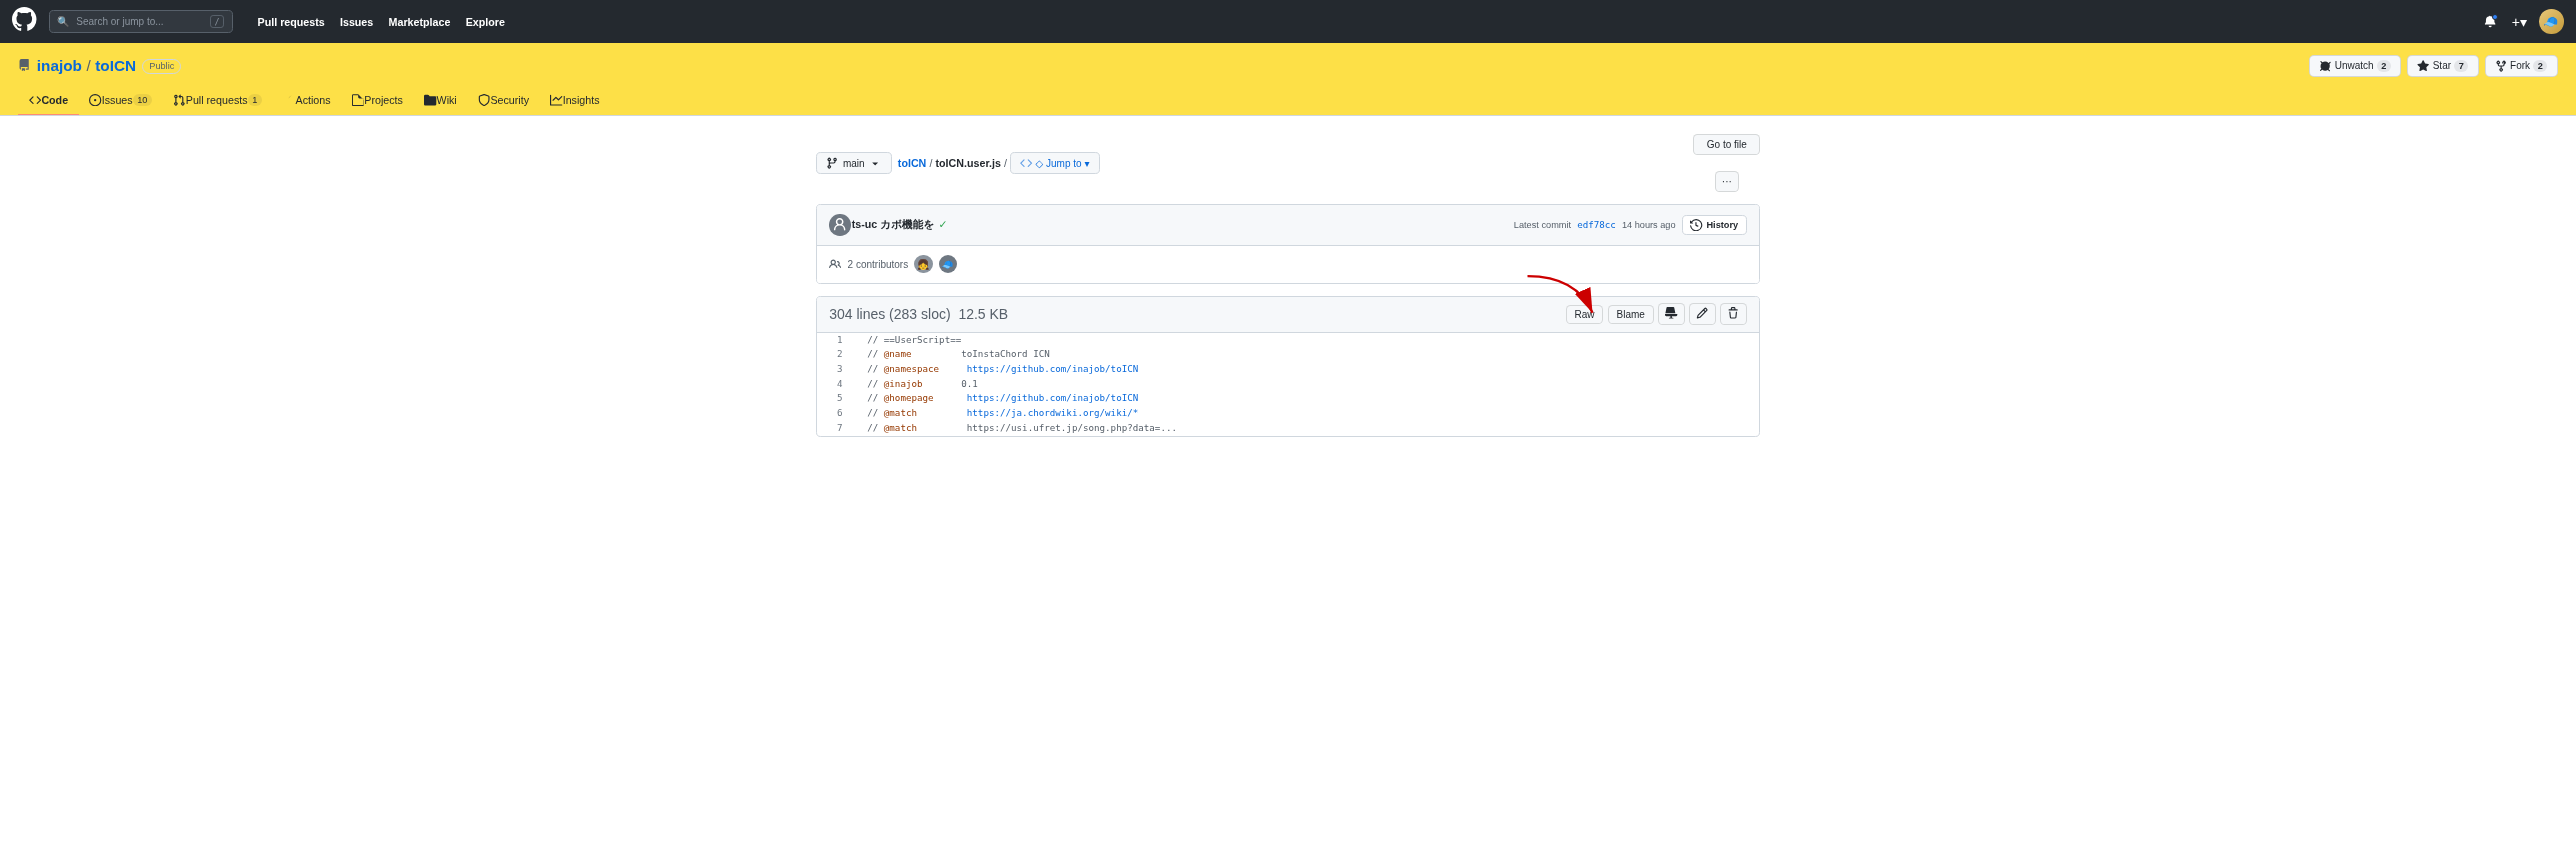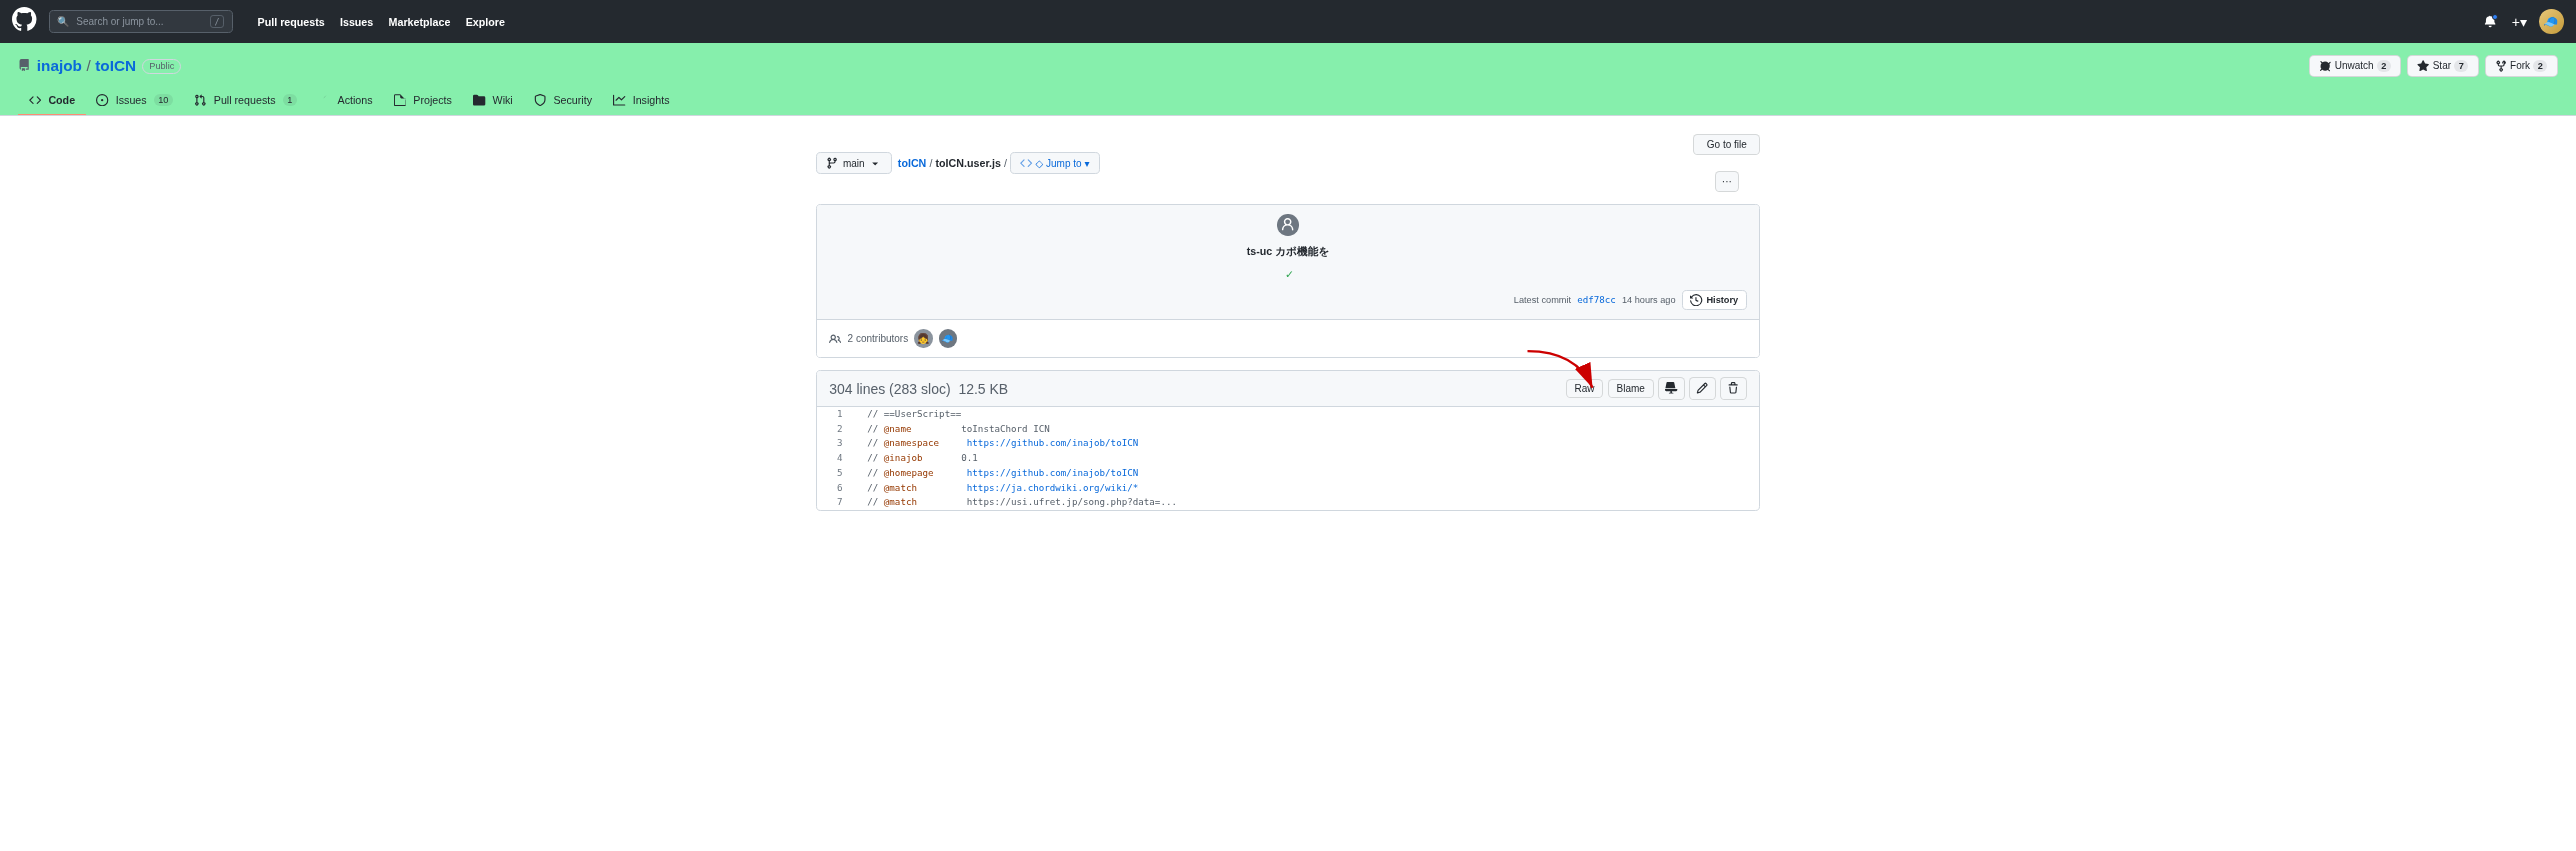--- a/index.html
+++ b/index.html
@@ -78,21 +78,21 @@
       background: linear-gradient(135deg, #e8c87a, #c49a3a);
       display: flex;
       align-items: center;
       justify-content: center;
       cursor: pointer;
       font-size: 12.3px;
     }
 
     
     .repo-header {
-      background: #86efac;
+      background: #fde047;
       border-bottom: 0.8px solid #d0d7de;
       padding: 12.3px 18.4px 0;
     }
     .repo-title-row {
       display: flex;
       align-items: center;
       gap: 6.1px;
       margin-bottom: 9.2px;
     }
     .repo-icon { color: #57606a; font-size: 12.3px; }
@@ -131,21 +131,21 @@
 
     
     .repo-tabs {
       display: flex;
       gap: 0;
       margin-top: 6.1px;
     }
     .tab-item {
       display: flex;
       align-items: center;
-      gap: 7px;
+      gap: 0;
       padding: 7.7px 10.7px;
       font-size: 10.7px;
       color: #24292f;
       cursor: pointer;
       border-bottom: 1.5px solid transparent;
       white-space: nowrap;
       text-decoration: none;
     }
     .tab-item.active {
       border-bottom: 1.5px solid #fd8c73;
@@ -225,22 +225,21 @@
       border-radius: 4.6px;
       overflow: hidden;
       margin-bottom: 0;
     }
     .commit-row {
       display: flex;
       align-items: center;
       padding: 9.2px 12.3px;
       background: #f6f8fa;
       border-bottom: 0.8px solid #d0d7de;
-      gap: 9px;
-      flex-direction: column;
+      gap: 1px;
     }
     .commit-avatar {
       width: 21.5px;
       height: 21.5px;
       border-radius: 50%;
       background: #6e7781;
       display: flex;
       align-items: center;
       justify-content: center;
       font-size: 9.2px;

